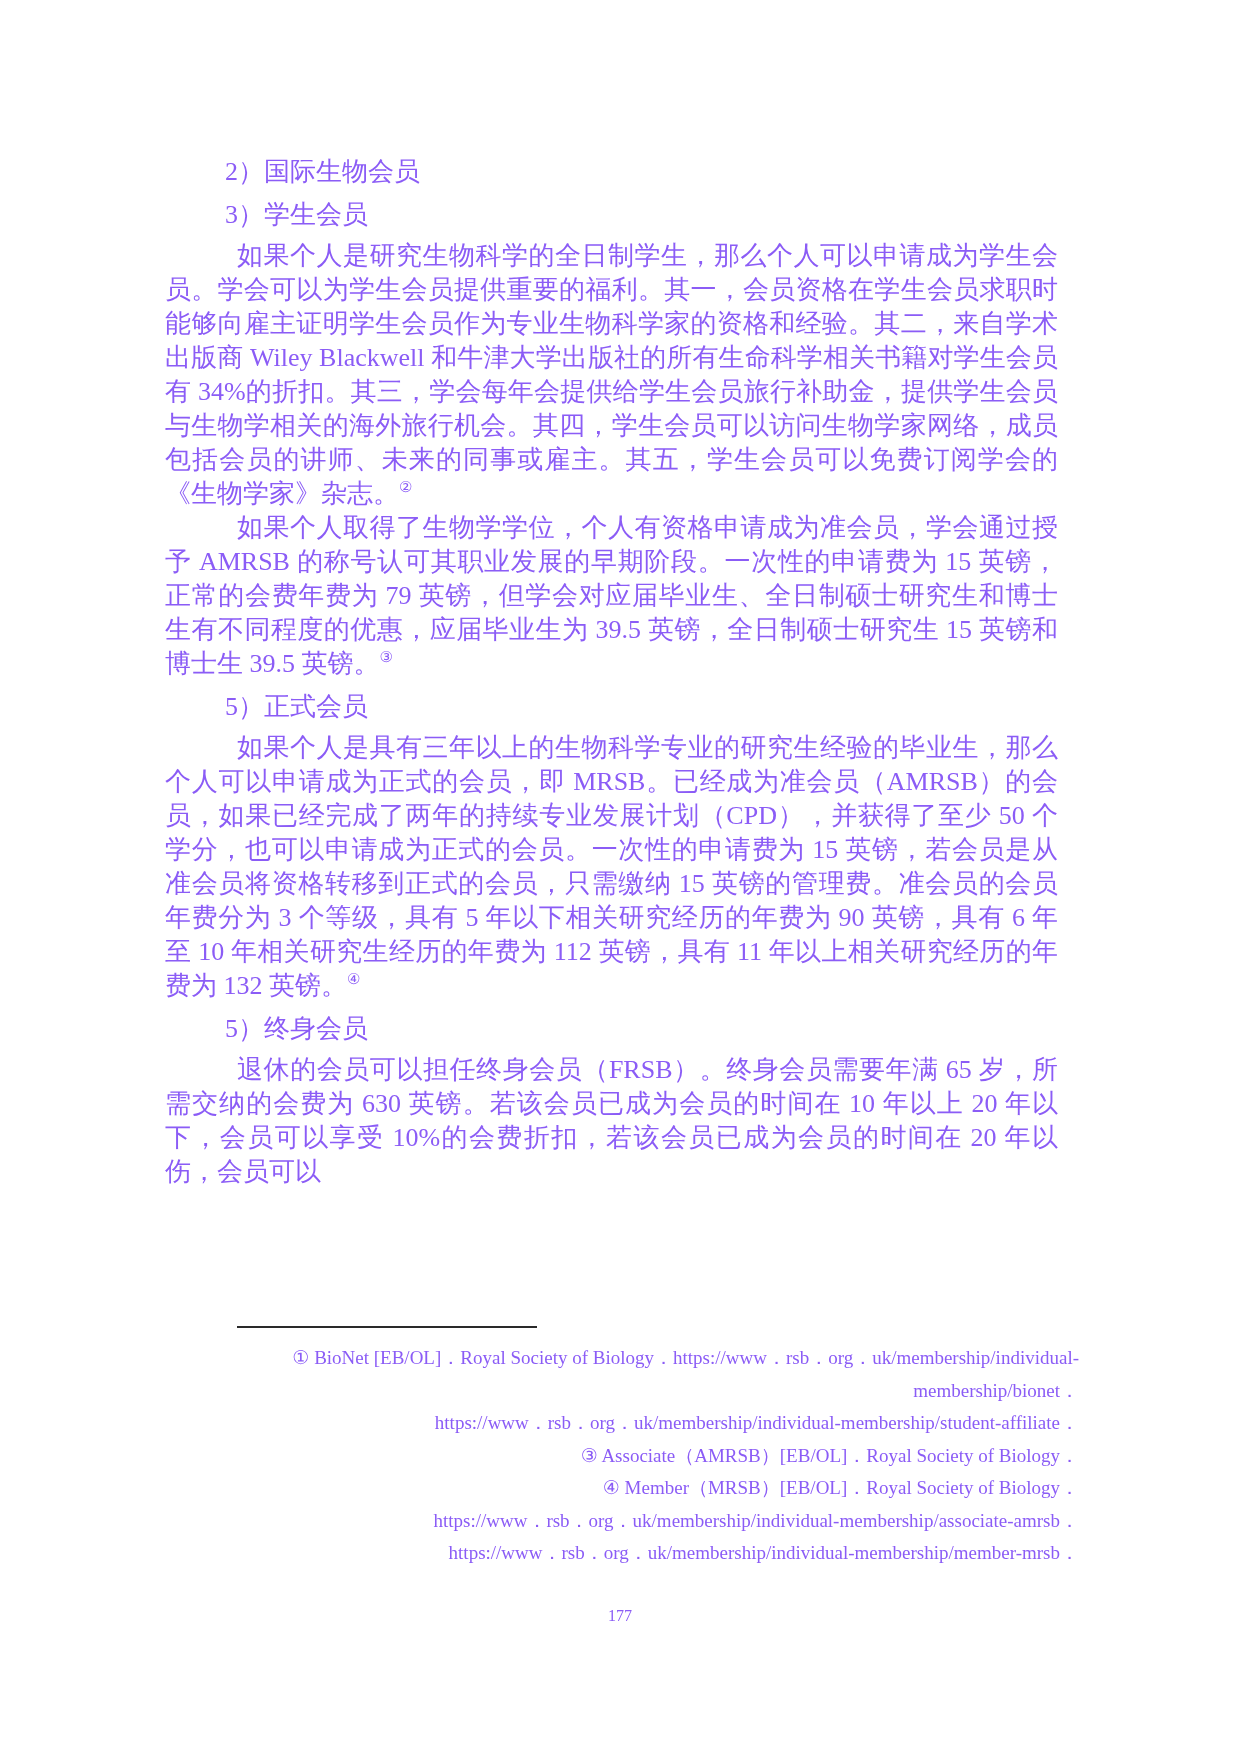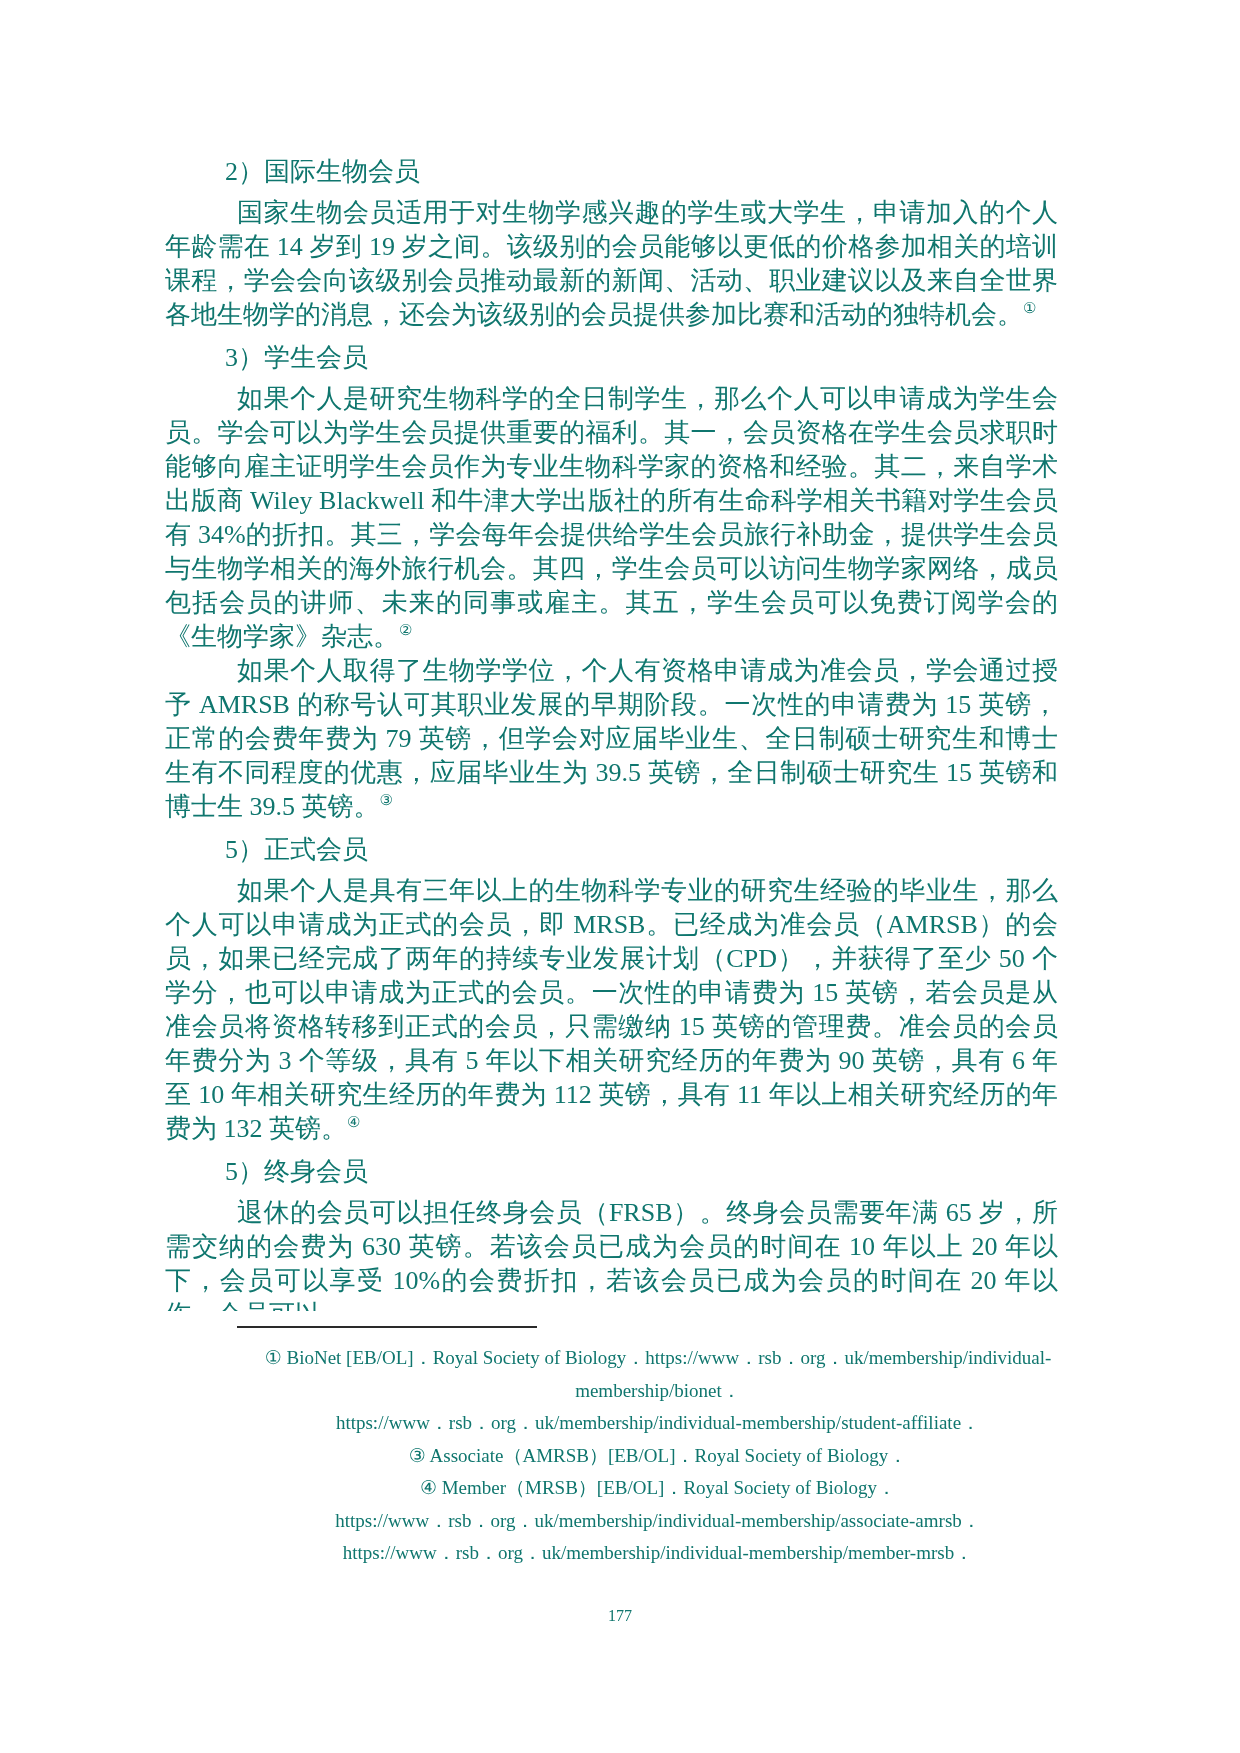--- a/index.html
+++ b/index.html
@@ -5,21 +5,21 @@
   html, body {
     margin: 0;
     padding: 0;
     background: #ffffff;
   }
   .page {
     position: relative;
     width: 1240px;
     height: 1753px;
     background: #ffffff;
-    color: #0f766e;
+    color: #8b5cf6;
     font-family: "Liberation Serif", "DejaVu Serif", serif;
     overflow: hidden;
   }
   .content {
     position: absolute;
     left: 165px;
     top: 146px;
     width: 893px;
     max-height: 1165px;
     overflow: hidden;
@@ -52,41 +52,40 @@
   .fn-rule {
     width: 300px;
     height: 0;
     border-top: 2px solid #2a2a2a;
     margin: 0 0 14px 0;
   }
   .fn-line {
     font-size: 19px;
     line-height: 32.5px;
     white-space: nowrap;
-    text-align: center;
+    text-align: right;
   }
   .page-number {
     position: absolute;
     left: 0;
     top: 1603px;
     width: 1240px;
     text-align: center;
     font-size: 16px;
     line-height: 26px;
   }
 </style>
 </head>
 <body>
 
 <div class="page">
 
   <div class="content">
 
     <div class="heading">2）国际生物会员</div>
-    <p class="para"><span>国家生物会员适用于对生物学感兴趣的学生或大学生，申请加入的个人年龄需在 14 岁到 19 岁之间。该级别的会员能够以更低的价格参加相关的培训课程，学会会向该级别会员推动最新的新闻、活动、职业建议以及来自全世界各地生物学的消息，还会为该级别的会员提供参加比赛和活动的独特机会。</span><sup class="fnref">①</sup></p>
 
     <div class="heading">3）学生会员</div>
     <p class="para"><span>如果个人是研究生物科学的全日制学生，那么个人可以申请成为学生会员。学会可以为学生会员提供重要的福利。其一，会员资格在学生会员求职时能够向雇主证明学生会员作为专业生物科学家的资格和经验。其二，来自学术出版商 Wiley Blackwell 和牛津大学出版社的所有生命科学相关书籍对学生会员有 34%的折扣。其三，学会每年会提供给学生会员旅行补助金，提供学生会员与生物学相关的海外旅行机会。其四，学生会员可以访问生物学家网络，成员包括会员的讲师、未来的同事或雇主。其五，学生会员可以免费订阅学会的《生物学家》杂志。</span><sup class="fnref">②</sup></p>
 
     <p class="para"><span>如果个人取得了生物学学位，个人有资格申请成为准会员，学会通过授予 AMRSB 的称号认可其职业发展的早期阶段。一次性的申请费为 15 英镑，正常的会费年费为 79 英镑，但学会对应届毕业生、全日制硕士研究生和博士生有不同程度的优惠，应届毕业生为 39.5 英镑，全日制硕士研究生 15 英镑和博士生 39.5 英镑。</span><sup class="fnref">③</sup></p>
 
     <div class="heading">5）正式会员</div>
     <p class="para"><span>如果个人是具有三年以上的生物科学专业的研究生经验的毕业生，那么个人可以申请成为正式的会员，即 MRSB。已经成为准会员（AMRSB）的会员，如果已经完成了两年的持续专业发展计划（CPD），并获得了至少 50 个学分，也可以申请成为正式的会员。一次性的申请费为 15 英镑，若会员是从准会员将资格转移到正式的会员，只需缴纳 15 英镑的管理费。准会员的会员年费分为 3 个等级，具有 5 年以下相关研究经历的年费为 90 英镑，具有 6 年至 10 年相关研究生经历的年费为 112 英镑，具有 11 年以上相关研究经历的年费为 132 英镑。</span><sup class="fnref">④</sup></p>
 
     <div class="heading">5）终身会员</div>

